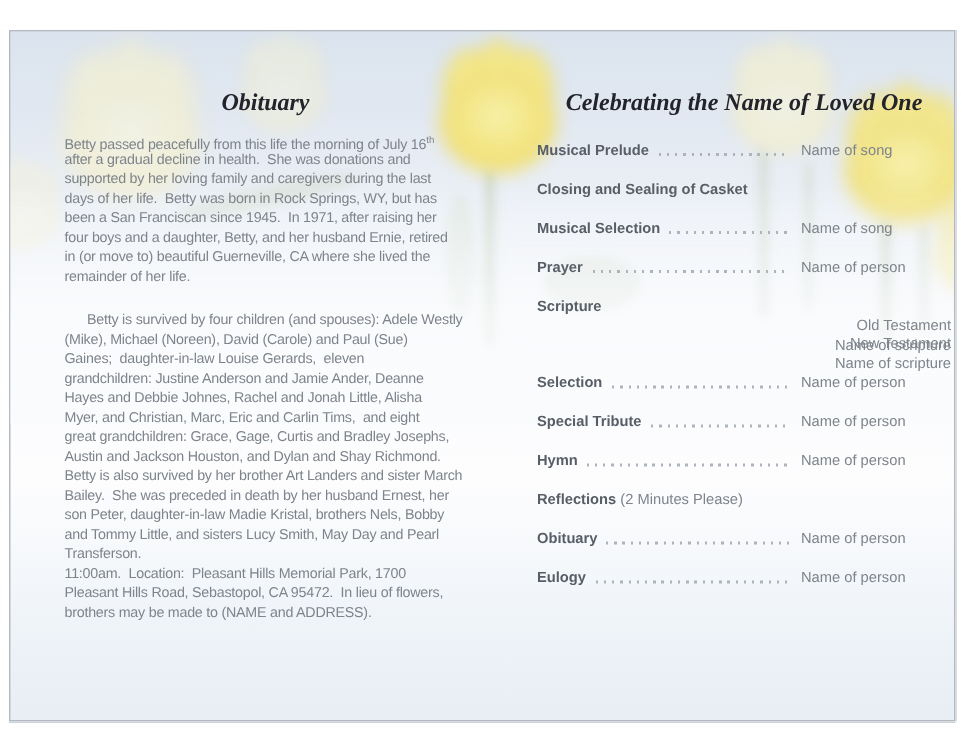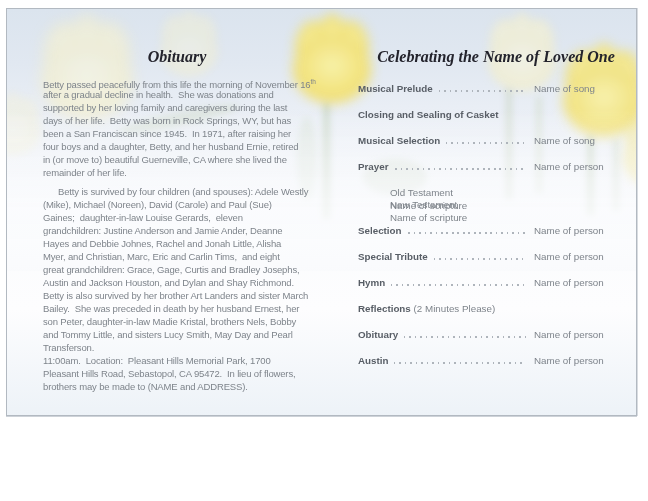--- a/index.html
+++ b/index.html
@@ -1,19 +1,19 @@
 <!DOCTYPE html>
 <html><head>
 <meta charset="utf-8">
 <style>
   * { margin:0; padding:0; box-sizing:border-box; }
   html,body { width:648px; height:501px; background:#ffffff; overflow:hidden;
               font-family:"Liberation Sans", sans-serif; }
   .sheet {
-    position:absolute; left:6px; top:8px; width:631px; height:408px;
+    position:absolute; left:6px; top:20px; width:631px; height:461px;
     border:1px solid #b2b9c1;
     box-shadow:0 1px 0 #cdd2d8, 1px 0 0 #d8dce1;
     background:linear-gradient(180deg,#dbe4ee 0px,#e1e8f1 55px,#edf1f7 120px,
                #fafbfd 200px,#fdfdfe 300px,#eef3f8 400px,#e6ecf3 485px);
     overflow:hidden;
   }
   .flowers { position:absolute; left:0; top:0; width:631px; height:260px; }
   .fade-overlay {
     position:absolute; left:0; top:0; width:631px; height:262px;
     background:linear-gradient(180deg, rgba(253,253,254,0) 0%, rgba(253,253,254,0) 38%,
@@ -22,24 +22,24 @@
   .col { position:absolute; top:38px; }
   .col-left  { left:36px;  width:268px; }
   .col-right { left:351px; width:276px; }
   .heading {
     font-family:"Liberation Serif", serif; font-style:italic; font-weight:bold;
     font-size:16px; color:#23232c; text-align:center; height:20px; line-height:20px;
   }
   .body-text { margin-top:8px; color:#7e848b; font-size:9.5px; letter-spacing:-0.15px; }
   .bline { white-space:pre; line-height:13px; height:13px; }
   .bline sup { font-size:6.5px; letter-spacing:0; }
-  .para-gap  { margin-top:6px;padding-left:15px; }
+  .para-gap  { margin-top:16px;padding-left:15px; }
   .para-gap2 { margin-top:24px; }
   .program { margin-top:16px; }
-  .prow { display:flex; align-items:flex-start; height:11px; margin-bottom:15px;
+  .prow { display:flex; align-items:flex-end; height:11px; margin-bottom:15px;
           font-size:9.8px; }
   .prow.tight { margin-bottom:2px; }
   .prow.sub { margin-left:32px; margin-bottom:1px;flex-direction:column; }
   .prow.sub.last { margin-bottom:15px; }
   .plabel { font-weight:bold; color:#585e66; white-space:pre; }
   .prow.sub .plabel { font-weight:normal; color:#7e848b; }
   .pnote { color:#7e848b; white-space:pre; }
   .pdots { flex:1 1 auto; height:2px; align-self:flex-end; margin:0 8px 2px 6px;
            background-image:repeating-linear-gradient(90deg,#aeb4bb 0 1.5px,
            transparent 1.5px 5.5px); }
@@ -94,21 +94,21 @@
       <use href="#tulip" transform="translate(597,92) scale(1.2)" fill="url(#ybright)" opacity="0.82" filter="url(#blur5)"></use>
       <use href="#tulip" transform="translate(650,150) scale(1.0)" fill="url(#ybright)" opacity="0.45" filter="url(#blur5)"></use>
       <use href="#tulip" transform="translate(6,122) scale(0.8)" fill="url(#ypale)" opacity="0.30" filter="url(#blur5)"></use>
     </g>
   </svg>
   <div class="fade-overlay"></div>
 
   <div class="col col-left">
     <div class="heading">Obituary</div>
     <div class="body-text">
-      <div class="bline"><span>Betty passed peacefully from this life the morning of November 16</span><sup>th</sup></div>
+      <div class="bline"><span>Betty passed peacefully from this life the morning of July 16</span><sup>th</sup></div>
       <div class="bline">after a gradual decline in health.  She was donations and</div>
       <div class="bline">supported by her loving family and caregivers during the last</div>
       <div class="bline">days of her life.  Betty was born in Rock Springs, WY, but has</div>
       <div class="bline">been a San Franciscan since 1945.  In 1971, after raising her</div>
       <div class="bline">four boys and a daughter, Betty, and her husband Ernie, retired</div>
       <div class="bline">in (or move to) beautiful Guerneville, CA where she lived the</div>
       <div class="bline">remainder of her life.</div>
 
       <div class="bline para-gap">Betty is survived by four children (and spouses): Adele Westly</div>
       <div class="bline">(Mike), Michael (Noreen), David (Carole) and Paul (Sue)</div>
@@ -151,20 +151,23 @@
         <span class="pdots"></span>
         <span class="pvalue">Name of song</span>
       </div>
 
       <div class="prow">
         <span class="plabel">Prayer</span>
         <span class="pdots"></span>
         <span class="pvalue">Name of person</span>
       </div>
 
+      <div class="prow tight">
+        <span class="plabel">Scripture</span>
+      </div>
 
       <div class="prow sub tight">
         <span class="plabel">Old Testament</span>
         <span class="pdots"></span>
         <span class="pvalue">Name of scripture</span>
       </div>
 
       <div class="prow sub last">
         <span class="plabel">New Testament</span>
         <span class="pdots"></span>
@@ -194,20 +197,20 @@
         <span class="pnote"> (2 Minutes Please)</span>
       </div>
 
       <div class="prow">
         <span class="plabel">Obituary</span>
         <span class="pdots"></span>
         <span class="pvalue">Name of person</span>
       </div>
 
       <div class="prow">
-        <span class="plabel">Austin</span>
+        <span class="plabel">Eulogy</span>
         <span class="pdots"></span>
         <span class="pvalue">Name of person</span>
       </div>
 
     </div>
   </div>
 </div>
 
 </body></html>

